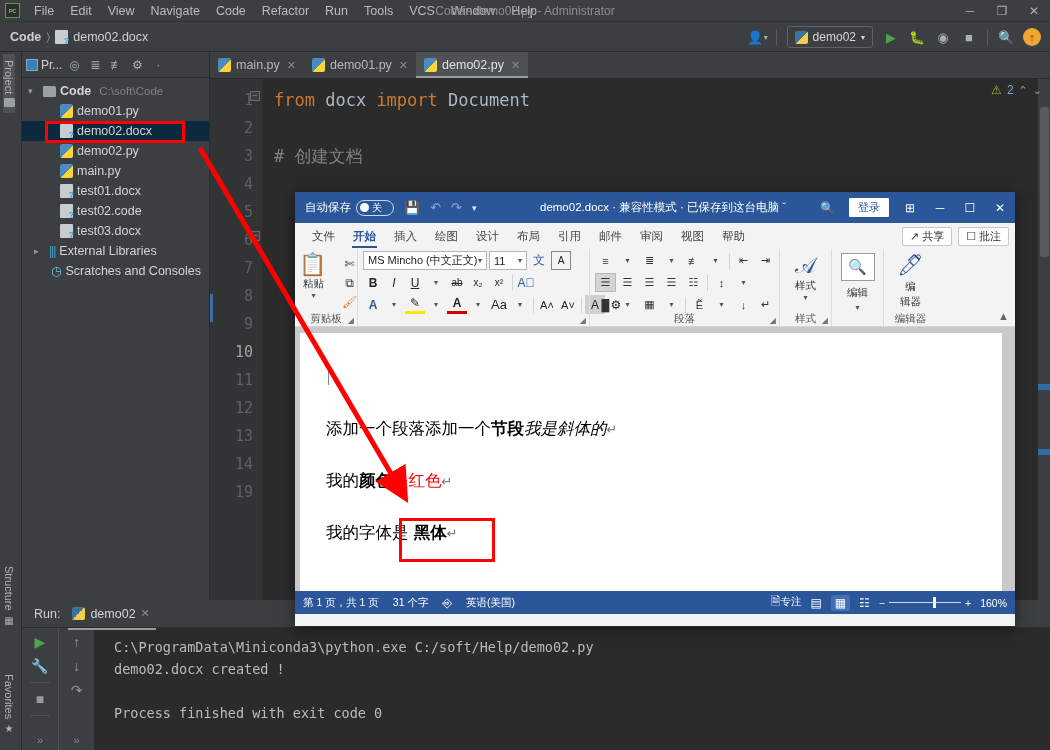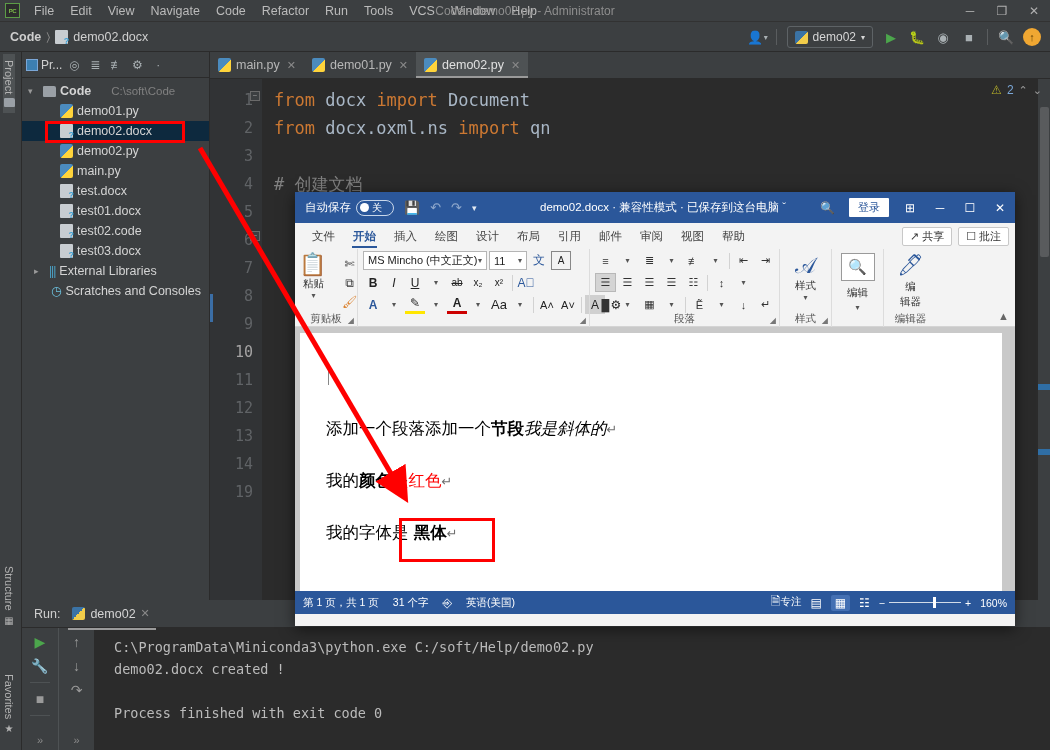--- a/index.html
+++ b/index.html
@@ -115,21 +115,21 @@
     height: 20px; display: flex; align-items: center; gap: 4px;
     color: #d4d4d4; padding-left: 6px; white-space: nowrap; cursor: default;
   }
   .tnode.sel { background: #0d293e; }
   .tnode .arrow { width: 11px; color: #9a9a9a; font-size: 9px; }
   .folder-ico { width: 13px; height: 11px; background: #9aa0a6; border-radius: 1px 2px 1px 1px; }
   .py-ico {
     width: 13px; height: 14px; border-radius: 2px;
     background: linear-gradient(135deg,#4b8bbe 52%, #ffd43b 52%);
   }
-  .path-hint { color: #808080; font-size: 11.5px; margin-left: 16px; }
+  .path-hint { color: #808080; font-size: 11.5px; margin-left: 4px; }
   .lib-ico { color: #4ba3c7; font-size: 12px; letter-spacing: -1px; }
   .scr-ico { color: #6cc0dd; font-size: 12px; }
 
   
   .editor-area {
     position: absolute; left: 210px; top: 52px; width: 840px; height: 548px;
     background: #2b2b2b;
   }
   .tabs { height: 27px; background: #3c3f41; display: flex; align-items: stretch;
           border-bottom: 1px solid #2b2b2b; }
@@ -469,24 +469,20 @@
         <span class="docx-ico"></span>
         <span>demo02.docx</span>
       </div>
       <div class="tnode" style="padding-left:38px">
         <span class="py-ico"></span>
         <span>demo02.py</span>
       </div>
       <div class="tnode" style="padding-left:38px">
         <span class="py-ico"></span>
         <span>main.py</span>
-      </div>
-      <div class="tnode" style="padding-left:38px">
-        <span class="docx-ico"></span>
-        <span>test.docx</span>
       </div>
       <div class="tnode" style="padding-left:38px">
         <span class="docx-ico"></span>
         <span>test01.docx</span>
       </div>
       <div class="tnode" style="padding-left:38px">
         <span class="docx-ico"></span>
         <span>test02.code</span>
       </div>
       <div class="tnode" style="padding-left:38px">
@@ -539,21 +535,20 @@
         <div class="lnum">11</div>
         <div class="lnum">12</div>
         <div class="lnum">13</div>
         <div class="lnum">14</div>
         <div class="lnum">19</div>
         <div class="fold" style="top:12px">−</div>
         <div class="fold" style="top:152px">−</div>
       </div>
       <div class="code">
         <div class="cline"><span class="kw">from </span><span class="id">docx </span><span class="kw">import </span><span class="id">Document</span></div>
-        <div class="cline"><span class="kw">from </span><span class="id">docx.oxml.ns </span><span class="kw">import </span><span class="id">qn</span></div>
         <div class="cline"></div>
         <div class="cline"><span class="cm"># 创建文档</span></div>
       </div>
       <div class="warnbox">
         <span class="warn-tri">⚠</span>
         <span class="wcount">2</span>
         <span class="chev">⌃</span>
         <span class="chev">⌄</span>
       </div>
       <div class="scrollstrip">

